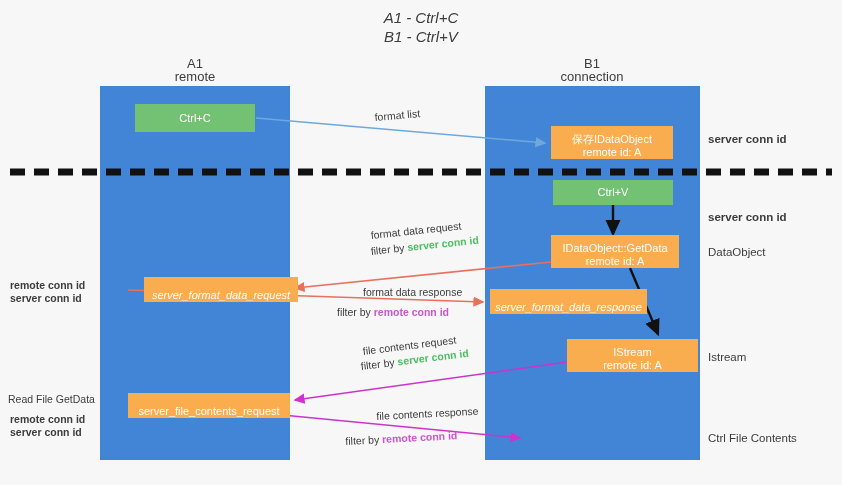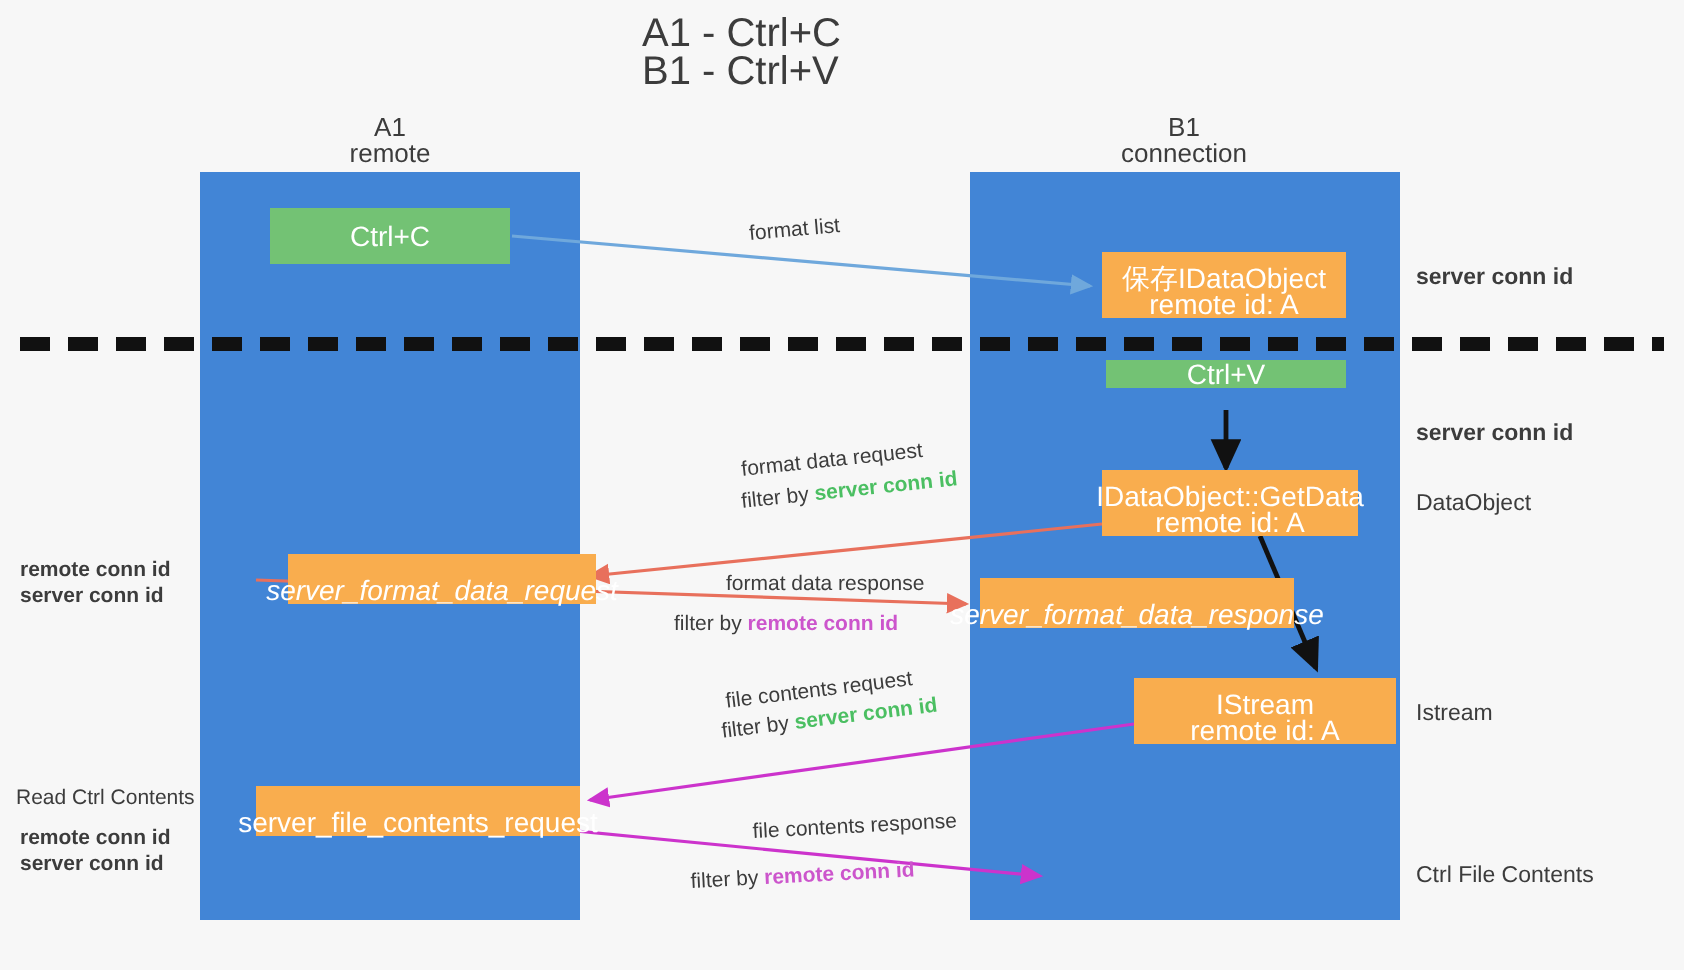--- a/index.html
+++ b/index.html
@@ -1,22 +1,22 @@
 <!DOCTYPE html>
 <html><head>
 <meta charset="utf-8">
 <style>
   html,body{margin:0;padding:0;}
   body{width:842px;height:485px;background:#f7f7f7;font-family:"Liberation Sans",sans-serif;overflow:hidden;}
   #stage{position:relative;width:842px;height:485px;background:#f7f7f7;}
   svg.layer{position:absolute;left:0;top:0;width:842px;height:485px;pointer-events:none;}
   .lane{position:absolute;background:#4285d6;}
   .lane-head{position:absolute;text-align:center;color:#3c3c3c;font-size:13px;line-height:13px;}
-  .title{position:absolute;color:#3c3c3c;font-size:20px;line-height:19px;}
-  .box{position:absolute;box-sizing:border-box;display:flex;flex-direction:column;align-items:center;justify-content:center;color:#ffffff;font-size:14px;line-height:13px;text-align:center;}
+  .title{position:absolute;text-align:center;color:#3c3c3c;font-size:15px;line-height:19px;font-style:italic;}
+  .box{position:absolute;box-sizing:border-box;display:flex;flex-direction:column;align-items:center;justify-content:center;color:#ffffff;font-size:11px;line-height:13px;text-align:center;}
   .green{background:#73c274;}
   .orange{background:#f9ad4e;justify-content:flex-end;}
   .lbl{position:absolute;color:#3c3c3c;font-size:10.5px;line-height:14px;white-space:nowrap;}
   .lbl.rot{transform-origin:left top;}
   .green-t{color:#4bbf62;font-weight:bold;}
   .pink-t{color:#cc55cc;font-weight:bold;}
   .sidelbl{position:absolute;font-size:10.5px;line-height:14px;white-space:nowrap;color:#3c3c3c;}
   .rightlbl{position:absolute;font-size:11.5px;line-height:14px;white-space:nowrap;color:#3c3c3c;}
 </style>
 </head>
@@ -81,21 +81,21 @@
     <span>server_format_data_request</span>
   </div>
   <div class="box orange" style="left:128px;top:393px;width:162px;height:25px;">
     <span>server_file_contents_request</span>
   </div>
 
   <div class="box orange" style="left:551px;top:126px;width:122px;height:33px;">
     <span>保存IDataObject</span>
     <span>remote id: A</span>
   </div>
-  <div class="box green" style="left:553px;top:180px;width:120px;height:14px;">
+  <div class="box green" style="left:553px;top:180px;width:120px;height:25px;">
     <span>Ctrl+V</span>
   </div>
   <div class="box orange" style="left:551px;top:235px;width:128px;height:33px;">
     <span>IDataObject::GetData</span>
     <span>remote id: A</span>
   </div>
   <div class="box orange" style="left:490px;top:289px;width:157px;height:25px;font-style:italic;">
     <span>server_format_data_response</span>
   </div>
   <div class="box orange" style="left:567px;top:339px;width:131px;height:33px;">
@@ -136,17 +136,17 @@
   </div>
 
   <div class="rightlbl green-t" style="left:708px;top:132px;">server conn id</div>
   <div class="rightlbl green-t" style="left:708px;top:210px;">server conn id</div>
   <div class="rightlbl" style="left:708px;top:245px;text-align:right;">DataObject</div>
   <div class="rightlbl" style="left:708px;top:350px;">Istream</div>
   <div class="rightlbl" style="left:708px;top:431px;">Ctrl File Contents</div>
 
   <div class="sidelbl pink-t" style="left:10px;top:278px;">remote conn id</div>
   <div class="sidelbl green-t" style="left:10px;top:291px;">server conn id</div>
-  <div class="sidelbl" style="left:8px;top:392px;">Read Ctrl Contents</div>
+  <div class="sidelbl" style="left:8px;top:392px;">Read File GetData</div>
   <div class="sidelbl pink-t" style="left:10px;top:412px;">remote conn id</div>
   <div class="sidelbl green-t" style="left:10px;top:425px;">server conn id</div>
 
 </div>
 
 </body></html>

